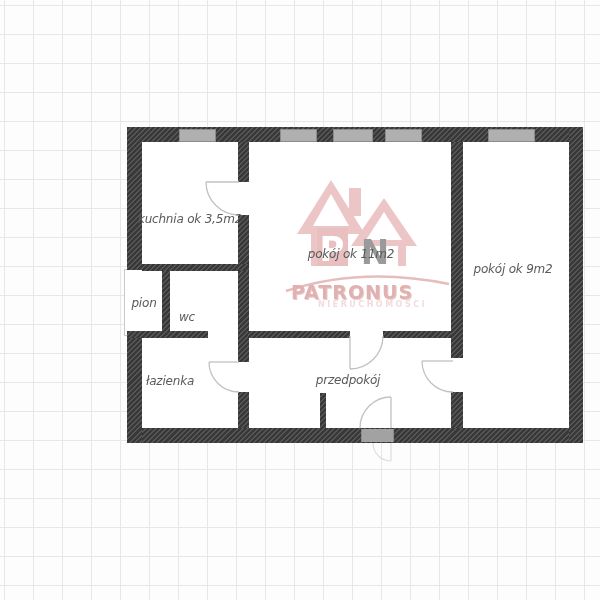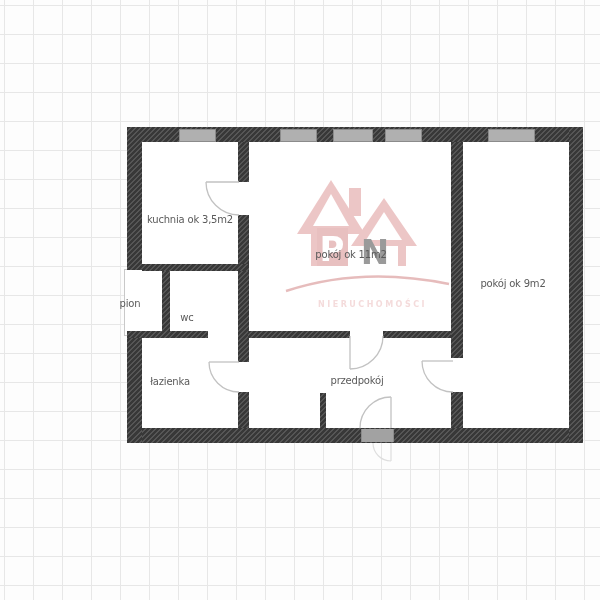--- a/index.html
+++ b/index.html
@@ -29,21 +29,21 @@
     position:absolute;left:361px;top:429px;width:31px;height:13px;
     background:#a2a2a2;border-left:1px solid #8b8b8b;border-right:1px solid #8b8b8b;
   }
   .pion-niche{
     position:absolute;left:124px;top:269px;width:42px;height:65px;
     background:#ffffff;border:1px solid #c9c9c9;
   }
   .doors-svg{position:absolute;left:0;top:0;width:600px;height:600px;pointer-events:none;}
   .room-label{
     position:absolute;transform:translate(-50%,-50%);
-    font-size:10px;color:#5a5a5a;white-space:nowrap;letter-spacing:-0.2px;
+    font-size:12px;color:#5a5a5a;white-space:nowrap;letter-spacing:-0.2px;font-style:italic;
   }
   .watermark{position:absolute;left:0;top:0;width:600px;height:600px;pointer-events:none;opacity:0.62;}
   .wm-name{
     position:absolute;left:290px;top:281px;width:124px;text-align:center;
     font-size:19px;font-weight:bold;letter-spacing:1px;color:#d08282;
     text-shadow:1px 1px 0 rgba(183,105,105,0.55);
   }
   .wm-sub{
     position:absolute;left:318px;top:300px;width:110px;text-align:left;
     font-size:8px;font-weight:bold;letter-spacing:2.5px;color:#eec6c6;white-space:nowrap;
@@ -69,20 +69,21 @@
       <polygon points="384,198 351,246 417,246" fill="#e2a4a4"></polygon>
       <polygon points="384,212 366,240 402,240" fill="#ffffff"></polygon>
 
       <rect x="311" y="233" width="8" height="33" fill="#e2a4a4"></rect>
       <rect x="398" y="245" width="8" height="21" fill="#e2a4a4"></rect>
 
       <rect x="317" y="228" width="31" height="38" fill="#db9a9a"></rect>
       <text x="332" y="261" font-family="DejaVu Sans, sans-serif" font-size="34" font-weight="bold" fill="#ffffff" text-anchor="middle">P</text>
       <text x="375" y="264" font-family="DejaVu Sans, sans-serif" font-size="34" font-weight="bold" fill="#5d5d5d" text-anchor="middle">N</text>
     </svg>
+    <div class="wm-name">PATRONUS</div>
     <div class="wm-sub">NIERUCHOMOŚCI</div>
   </div>
 
   <div class="pion-niche"></div>
 
   <div class="wall" style="left:127px;top:127px;width:456px;height:15px;"></div>
   <div class="wall" style="left:127px;top:428px;width:456px;height:15px;"></div>
   <div class="wall" style="left:127px;top:127px;width:15px;height:143px;"></div>
   <div class="wall" style="left:127px;top:334px;width:15px;height:109px;"></div>
   <div class="wall" style="left:569px;top:127px;width:14px;height:316px;"></div>
@@ -131,19 +132,19 @@
     </g>
     <g fill="none" stroke="#dedede" stroke-width="1.2">
 
       <path d="M 391 443 L 391 461"></path>
       <path d="M 391 461 A 18 18 0 0 1 373 443"></path>
     </g>
   </svg>
 
   <div class="room-label" style="left:190px;top:219px;">kuchnia ok 3,5m2</div>
   <div class="room-label" style="left:351px;top:254px;">pokój ok 11m2</div>
-  <div class="room-label" style="left:513px;top:283px;">pokój ok 9m2</div>
-  <div class="room-label" style="left:130px;top:303px;">pion</div>
+  <div class="room-label" style="left:513px;top:269px;">pokój ok 9m2</div>
+  <div class="room-label" style="left:144px;top:303px;">pion</div>
   <div class="room-label" style="left:187px;top:317px;">wc</div>
   <div class="room-label" style="left:170px;top:381px;">łazienka</div>
-  <div class="room-label" style="left:357px;top:380px;">przedpokój</div>
+  <div class="room-label" style="left:348px;top:380px;">przedpokój</div>
 
 </div>
 
 </body></html>

